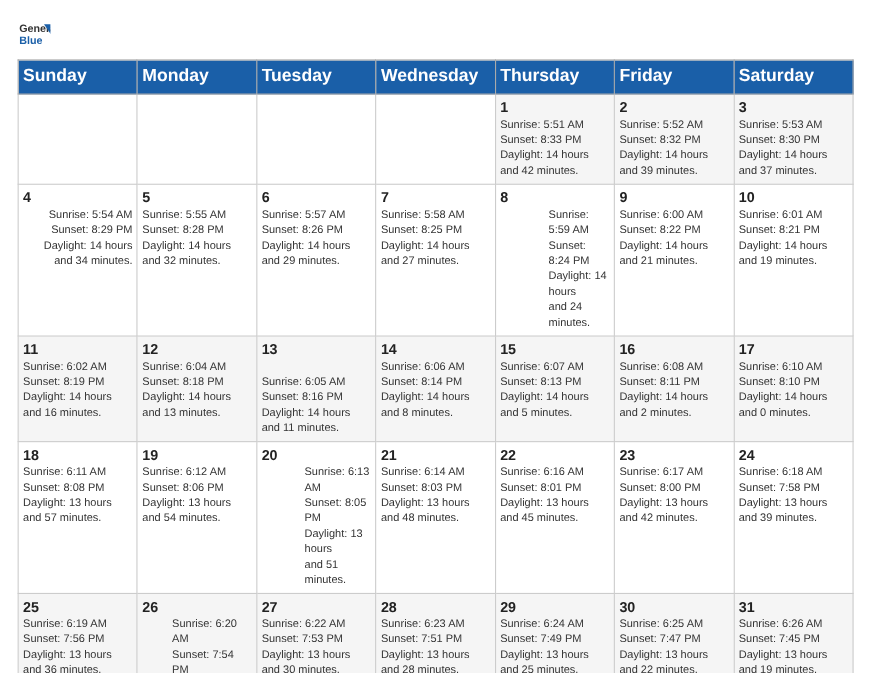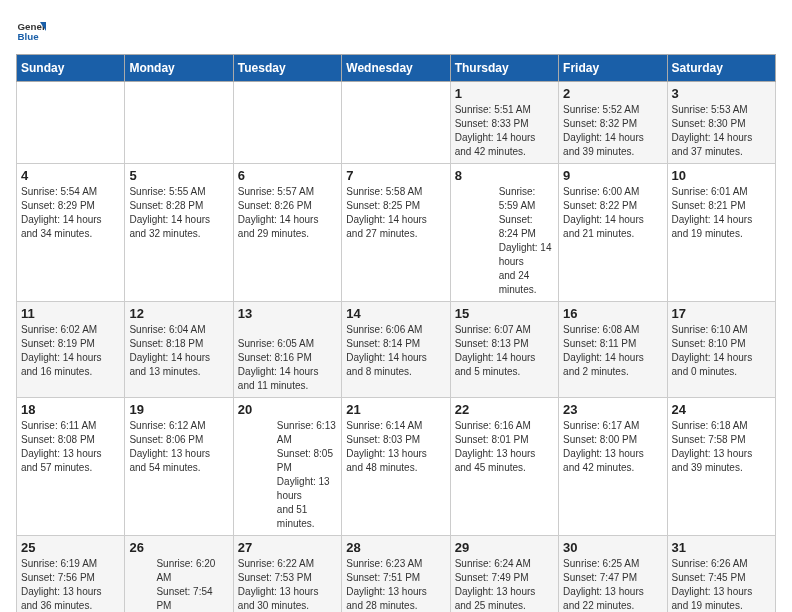--- a/index.html
+++ b/index.html
@@ -39,21 +39,21 @@
       color: #444;
     }
     table {
       width: 100%;
       border-collapse: collapse;
       table-layout: fixed;
     }
     thead tr th {
       background-color: #1a5fa8;
       color: #fff;
-      font-size: 12px;
+      font-size: 16px;
       font-weight: bold;
       padding: 6px 4px;
       text-align: left;
       border: 1px solid #aaa;
     }
     tbody tr td {
       border: 1px solid #ccc;
       vertical-align: top;
       padding: 4px;
       font-size: 10px;
@@ -133,21 +133,21 @@
           <span class="day-number">3</span>
           <div class="cell-info" style="white-space: pre-line;">Sunrise: 5:53 AM
 Sunset: 8:30 PM
 Daylight: 14 hours
 and 37 minutes.</div>
         </td>
       </tr>
       <tr>
         <td>
           <span class="day-number">4</span>
-          <div class="cell-info" style="white-space: pre-line;">Sunrise: 5:54 AM
+          <div class="cell-info" style="white-space: pre-line; text-align: right;">Sunrise: 5:54 AM
 Sunset: 8:29 PM
 Daylight: 14 hours
 and 34 minutes.</div>
         </td>
         <td>
           <span class="day-number">5</span>
           <div class="cell-info" style="white-space: pre-line;">Sunrise: 5:55 AM
 Sunset: 8:28 PM
 Daylight: 14 hours
 and 32 minutes.</div>

